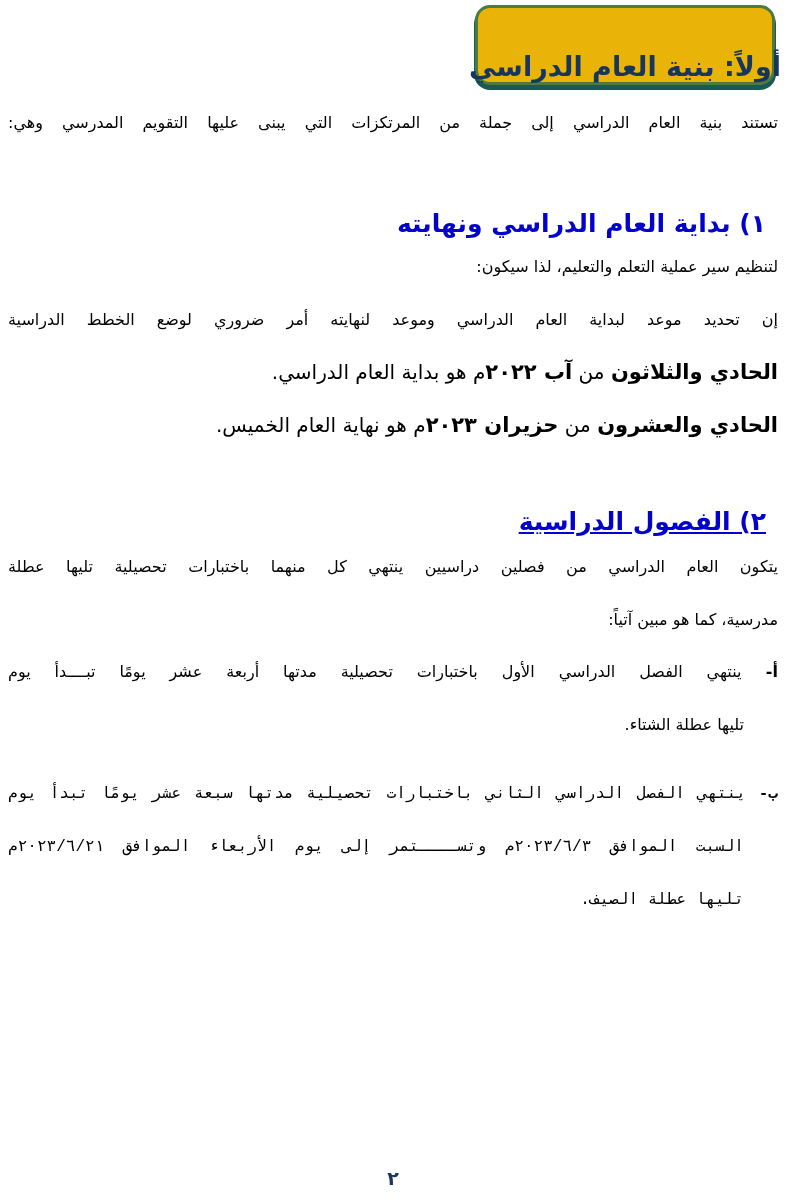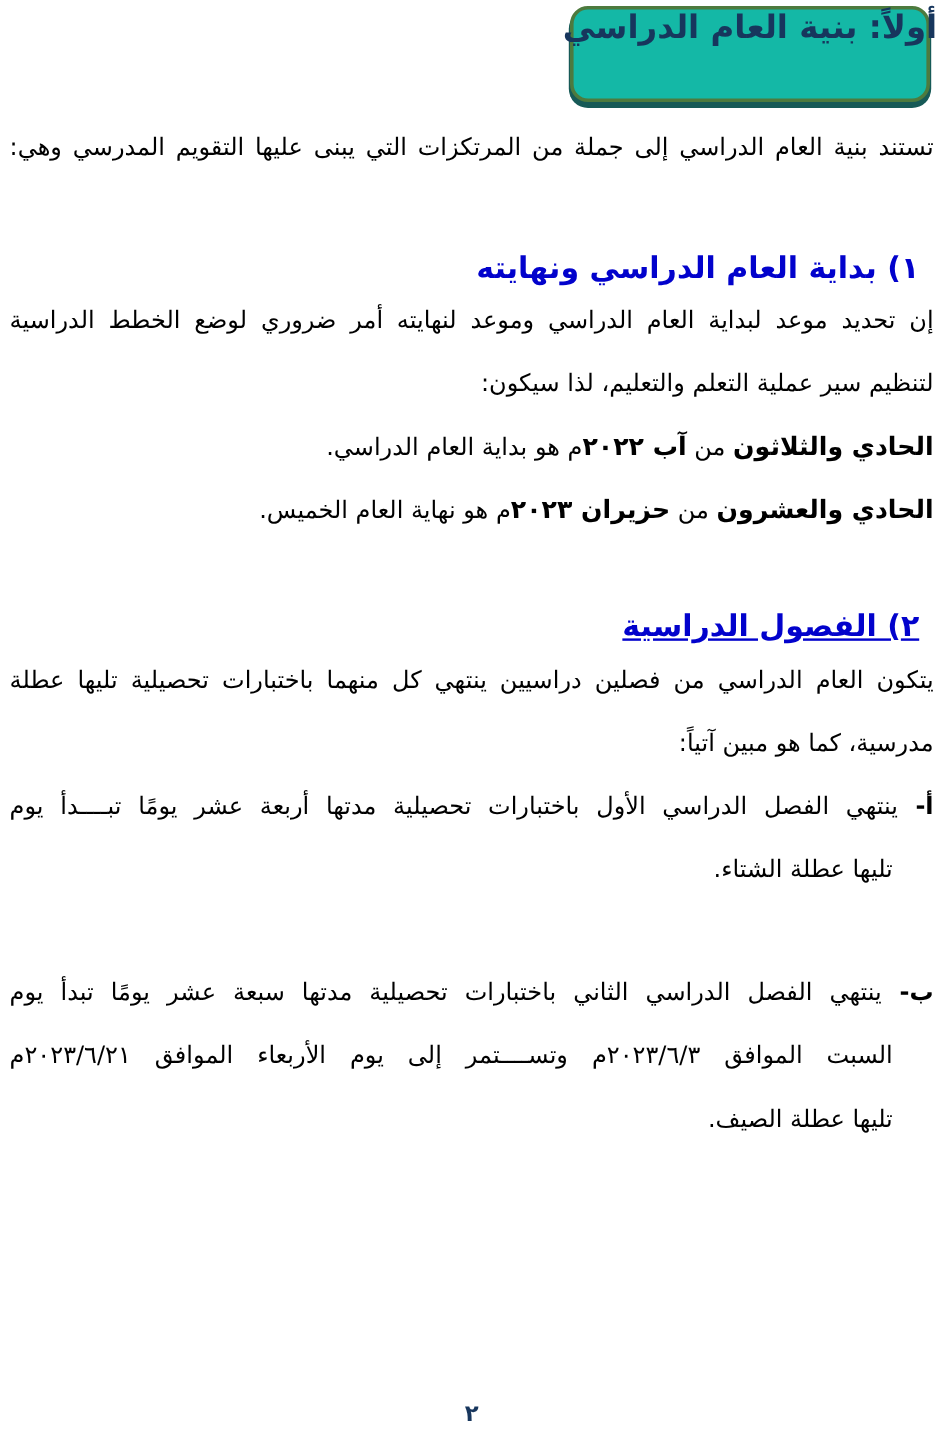--- a/index.html
+++ b/index.html
@@ -13,35 +13,35 @@
     overflow: hidden;
   }
   .abs { position: absolute; right: 8px; left: 8px; }
 
   
   .title-box {
     position: absolute;
     top: 5px; right: 11px;
     width: 300px; height: 80px;
     box-sizing: border-box;
-    background: #14b8a6;
+    background: #eab308;
     border: 3px solid #4d7a3e;
     border-radius: 15px;
     box-shadow: 0 4px 0 1px #175a57;
-    display: flex; align-items: flex-start; justify-content: center;
+    display: flex; align-items: flex-end; justify-content: center;
   }
   .title-box .label {
     color: #17365d;
     font-size: 27px;
     font-weight: bold;
     white-space: nowrap;
   }
 
   .body-text {
-    font-size: 20px;
+    font-size: 16px;
     line-height: 53px;
     text-align: justify;
   }
   .line { display: block; }
   .fill { text-align: justify; text-align-last: justify; }
   .last { text-align: right; text-align-last: right; }
 
   .heading {
     font-size: 25px;
     font-weight: bold;
@@ -73,40 +73,40 @@
   <span class="label">أولاً: بنية العام الدراسي</span>
 </div>
 
 <div class="abs body-text" style="top:96px;">
   <span class="line fill">تستند بنية العام الدراسي إلى جملة من المرتكزات التي يبنى عليها التقويم المدرسي وهي:</span>
 </div>
 
 <div class="abs heading" style="top:194px;">١) بداية العام الدراسي ونهايته</div>
 
 <div class="abs body-text" style="top:240px;">
+  <span class="line last">لتنظيم سير عملية التعلم والتعليم، لذا سيكون:</span>
   <span class="line fill">إن تحديد موعد لبداية العام الدراسي وموعد لنهايته أمر ضروري لوضع الخطط الدراسية</span>
-  <span class="line last">لتنظيم سير عملية التعلم والتعليم، لذا سيكون:</span>
 </div>
 
 <div class="abs date-lines" style="top:346px;">
   <span class="line"><b>الحادي والثلاثون</b><span> من </span><b>آب ٢٠٢٢</b><span>م هو بداية العام الدراسي.</span></span>
   <span class="line"><b>الحادي والعشرون</b><span> من </span><b>حزيران ٢٠٢٣</b><span>م هو نهاية العام الخميس.</span></span>
 </div>
 
 <div class="abs heading" style="top:492px;text-decoration:underline;">٢) الفصول الدراسية</div>
 
 <div class="abs body-text" style="top:540px;">
   <span class="line fill">يتكون العام الدراسي من فصلين دراسيين ينتهي كل منهما باختبارات تحصيلية تليها عطلة</span>
   <span class="line last">مدرسية، كما هو مبين آتياً:</span>
 </div>
 
 <div class="abs body-text" style="top:645px;">
   <span class="line fill"><b>أ- </b><span>ينتهي الفصل الدراسي الأول باختبارات تحصيلية مدتها أربعة عشر يومًا تبــــدأ يوم</span></span>
   <span class="line last hang">تليها عطلة الشتاء.</span>
 </div>
 
-<div class="abs body-text" style="top:800px;">
+<div class="abs body-text" style="top:768px;font-family:Liberation Mono, monospace;">
   <span class="line fill"><b>ب- </b><span>ينتهي الفصل الدراسي الثاني باختبارات تحصيلية مدتها سبعة عشر يومًا تبدأ يوم</span></span>
   <span class="line fill hang">السبت الموافق ٢٠٢٣/٦/٣م وتســــتمر إلى يوم الأربعاء الموافق ٢٠٢٣/٦/٢١م</span>
   <span class="line last hang">تليها عطلة الصيف.</span>
 </div>
 
 <div class="page-number">٢</div>
 
 </body></html>

